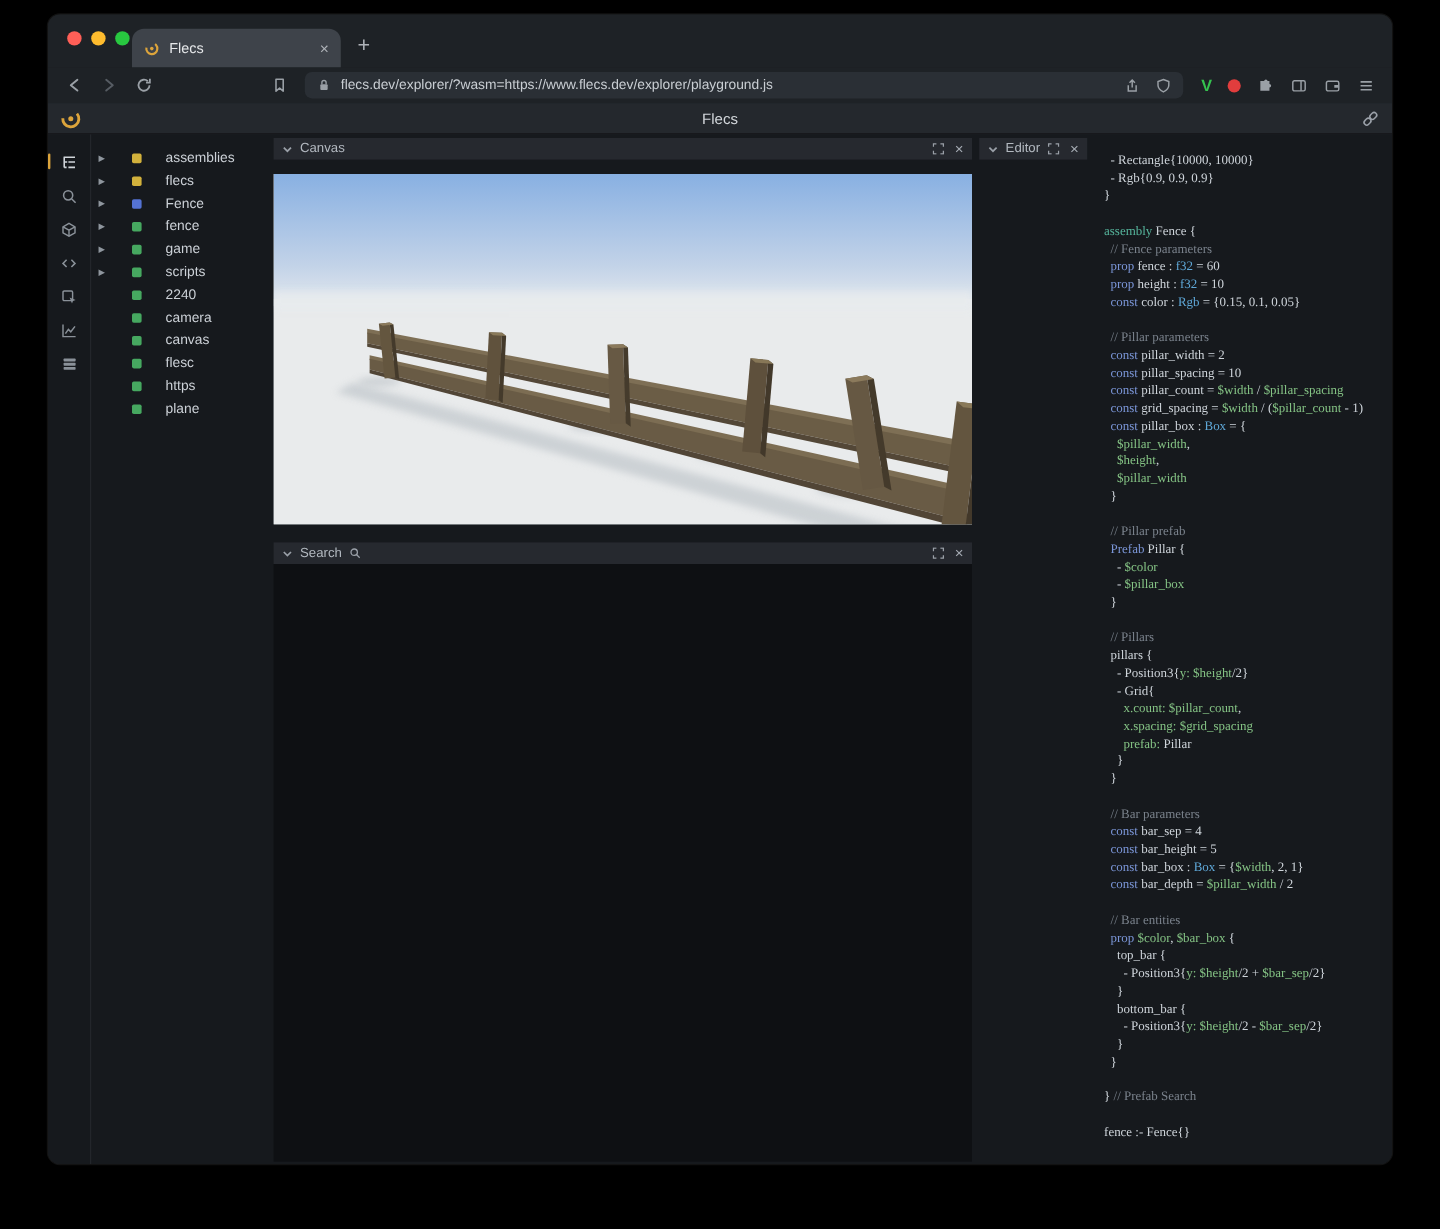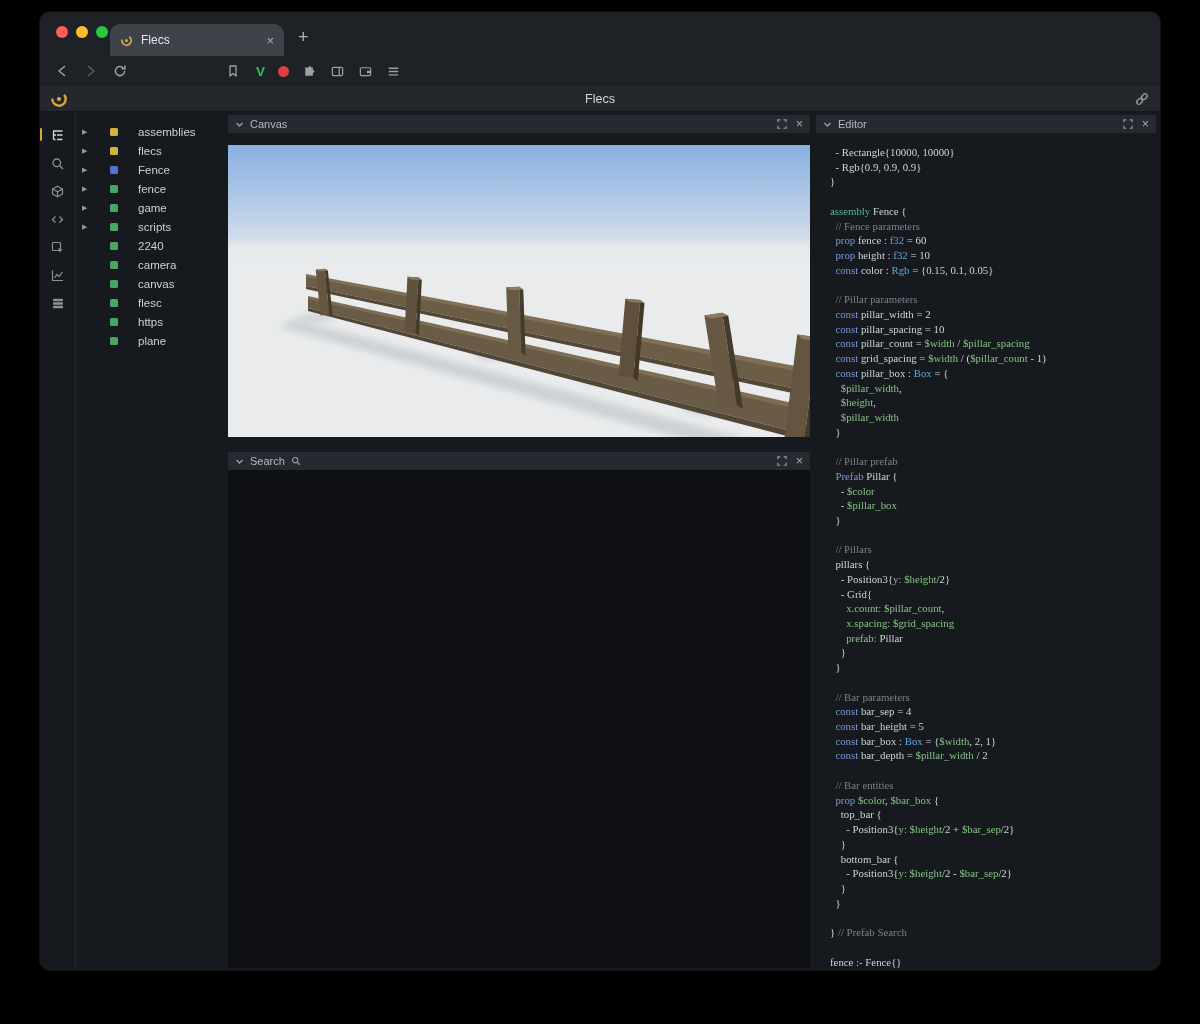--- a/index.html
+++ b/index.html
@@ -56,21 +56,21 @@
   .panel-title{height:18px;background:#26292f;display:flex;align-items:center;gap:6px;padding:0 7px;font-size:11px;color:#b3b9c0}
   .panel-actions{margin-left:auto;display:flex;gap:9px;align-items:center}
   .panel-close{font-size:12.5px;color:#a6acb4;line-height:1}
 
   .canvas-panel{position:absolute;top:3px;left:0;right:0}
   .viewport{margin-top:12px;height:292px;background:#dfe5ea;overflow:hidden}
 
   .search-panel{position:absolute;top:340px;left:0;right:0;bottom:2px;display:flex;flex-direction:column}
   .search-content{flex:1;background:#0e1013}
 
-  .editor-panel{position:absolute;left:776px;width:340px;top:3px;bottom:0;display:flex;flex-direction:column}
+  .editor-panel{position:absolute;left:776px;width:340px;top:3px;bottom:0;display:flex;}
   .code{flex:1;padding:12px 0 0 14px;overflow:hidden;font-family:Liberation Serif, serif;font-size:10.8px}
   .code-line{white-space:pre;height:14.73px;line-height:14.73px}
   .tok-p{color:var(--tok-plain,#ced4da)}
   .tok-k{color:var(--tok-keyword,#7b96d8)}
   .tok-a{color:var(--tok-assembly,#56b59c)}
   .tok-t{color:var(--tok-type,#5fa8d8)}
   .tok-v{color:var(--tok-variable,#84c284)}
   .tok-c{color:var(--tok-comment,#7a828c)}
 
   svg{display:block}
@@ -112,20 +112,36 @@
       <svg width="16" height="16" viewBox="0 0 16 16">
           <path d="M12.6 8 a4.6 4.6 0 1 1 -1.4 -3.3" fill="none" stroke="#9aa0a6" stroke-width="1.5"></path>
           <path d="M12.9 2.6 v3.2 h-3.2" fill="none" stroke="#9aa0a6" stroke-width="1.5"></path>
         </svg>
     </span>
     <span class="nav-icon bookmark">
       <svg width="16" height="16" viewBox="0 0 16 16">
           <path d="M5 3 h6 v10 l-3 -2.6 -3 2.6 Z" fill="none" stroke="#9aa0a6" stroke-width="1.3" stroke-linejoin="round"></path>
         </svg>
     </span>
+    <div class="address-bar">
+      <svg width="14" height="14" viewBox="0 0 16 16">
+        <rect x="4.5" y="7" width="7" height="5.5" rx="1" fill="#9aa0a6"></rect>
+        <path d="M6 7 V5.5 a2 2 0 0 1 4 0 V7" stroke="#9aa0a6" stroke-width="1.3" fill="none"></path>
+      </svg>
+      <span class="url">flecs.dev/explorer/?wasm=https://www.flecs.dev/explorer/playground.js</span>
+      <span class="addr-right">
+        <svg width="15" height="15" viewBox="0 0 16 16">
+          <path d="M8 9.5 V3 M5.6 5.2 8 2.8 l2.4 2.4" fill="none" stroke="#9aa0a6" stroke-width="1.3"></path>
+          <path d="M4.5 7.5 v5.2 h7 V7.5" fill="none" stroke="#9aa0a6" stroke-width="1.3"></path>
+        </svg>
+        <svg width="15" height="15" viewBox="0 0 16 16">
+          <path d="M8 2.4 l4.8 1.8 v3.4 c0 3-2.2 4.6-4.8 5.8 C5.4 12.2 3.2 10.6 3.2 7.6 V4.2 Z" fill="none" stroke="#9aa0a6" stroke-width="1.3"></path>
+        </svg>
+      </span>
+    </div>
     <div class="nav-right">
       <span class="v-badge">V</span>
       <span class="red-badge"></span>
       <svg width="15" height="15" viewBox="0 0 16 16">
         <path d="M5.2 3.8 h1.7 a1.5 1.5 0 1 1 3 0 h1.7 v2.7 a1.5 1.5 0 1 1 0 3 v3 h-8.1 v-8.7 z" fill="#9aa0a6"></path>
       </svg>
       <svg width="15" height="15" viewBox="0 0 16 16">
         <rect x="2.5" y="3.5" width="11" height="9" rx="1.5" fill="none" stroke="#9aa0a6" stroke-width="1.3"></rect>
         <line x1="9.8" y1="3.5" x2="9.8" y2="12.5" stroke="#9aa0a6" stroke-width="1.3"></line>
       </svg>

